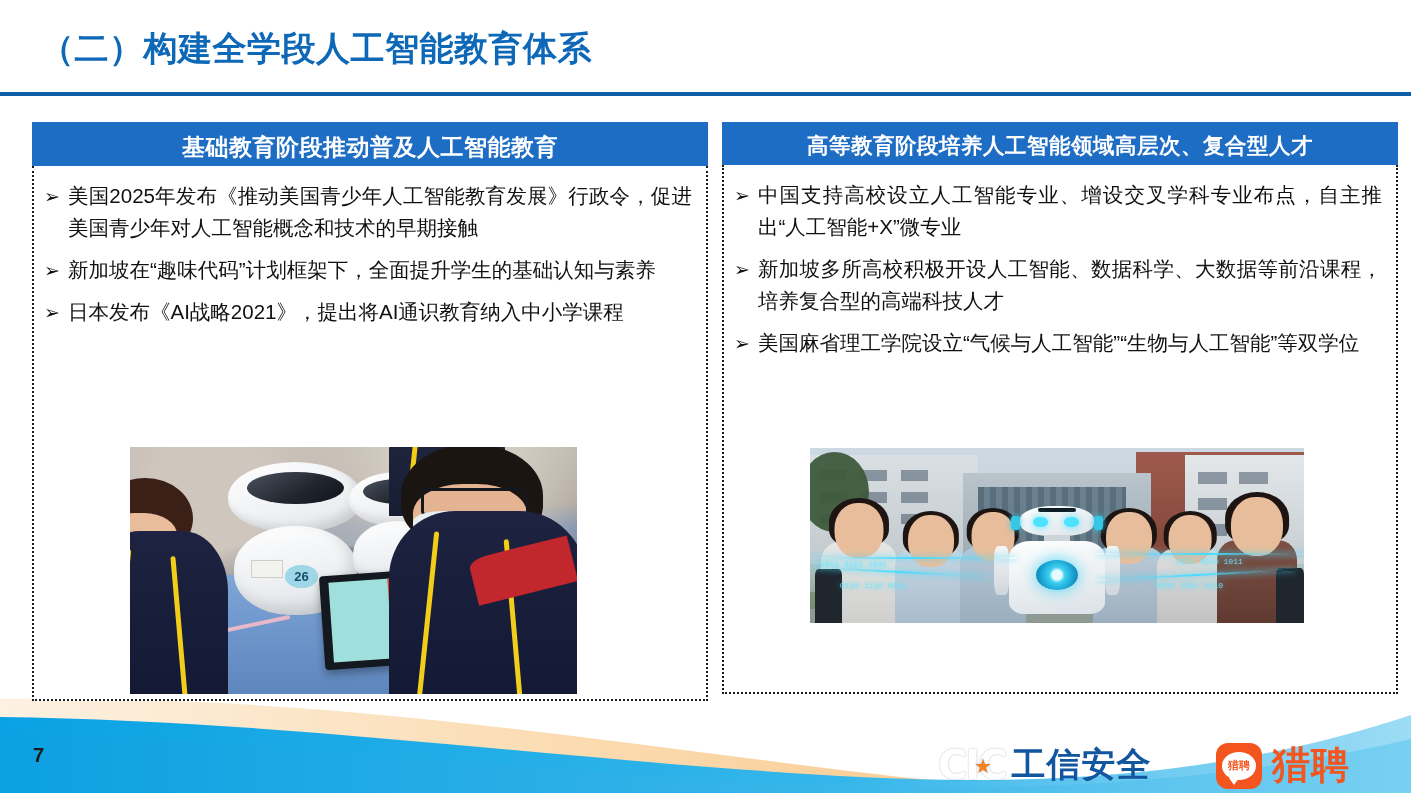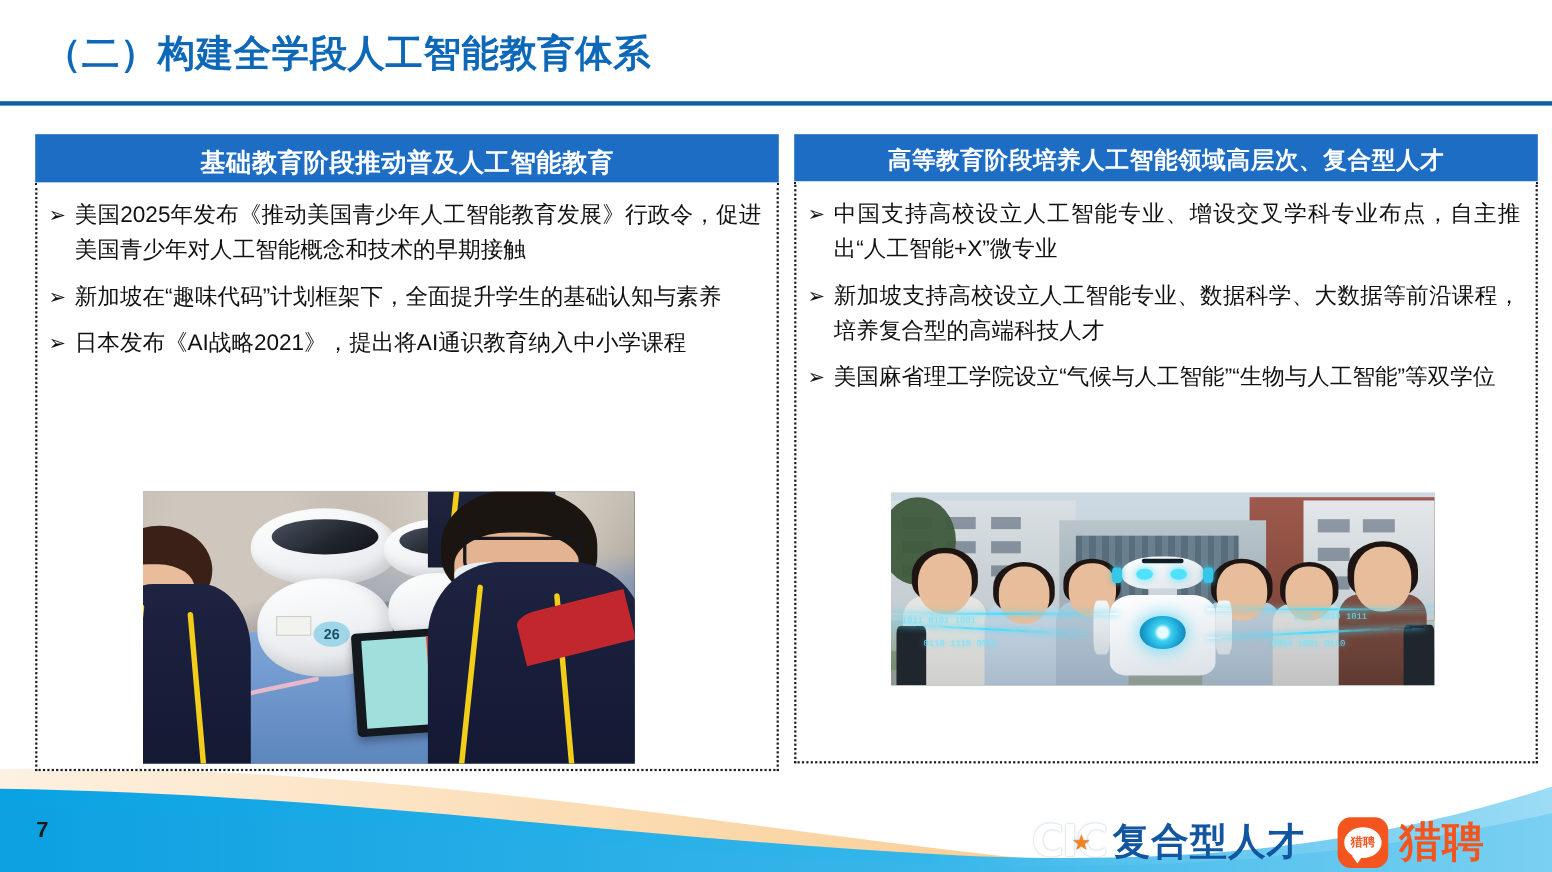--- a/index.html
+++ b/index.html
@@ -346,21 +346,21 @@
   <div class="panel panel-right">
     <div class="panel-head rh">高等教育阶段培养人工智能领域高层次、复合型人才</div>
     <div class="panel-body">
       <ul class="bullets">
         <li>
           <span class="bullet-mark">➢</span>
           <span class="bullet-text"><b>中国</b><span>支持高校设立人工智能专业、增设交叉学科专业布点，自主推出“人工智能+X”微专业</span></span>
         </li>
         <li>
           <span class="bullet-mark">➢</span>
-          <span class="bullet-text"><b>新加坡</b><span>支持高校设立人工智能专业、数据科学、大数据等前沿课程，培养复合型的高端科技人才</span></span>
+          <span class="bullet-text"><b>新加坡</b><span>多所高校积极开设人工智能、数据科学、大数据等前沿课程，培养复合型的高端科技人才</span></span>
         </li>
         <li>
           <span class="bullet-mark">➢</span>
           <span class="bullet-text"><b>美国</b><span>麻省理工学院设立“气候与人工智能”“生物与人工智能”等双学位</span></span>
         </li>
       </ul>
     </div>
   </div>
 
   <div class="photo photo-right">
@@ -450,21 +450,21 @@
 
   </div>
 
   <div class="pagenum">7</div>
 
   <div class="logo-cic">
     <div class="cic-letters">
       <span>CIC</span>
       <span class="cic-star">★</span>
     </div>
-    <div class="cic-cn">复合型人才</div>
+    <div class="cic-cn">工信安全</div>
   </div>
 
   <div class="logo-liepin">
     <div class="lp-mark">
       <div class="lp-bubble">
         <span>猎聘</span>
       </div>
     </div>
     <div class="lp-word">猎聘</div>
   </div>

